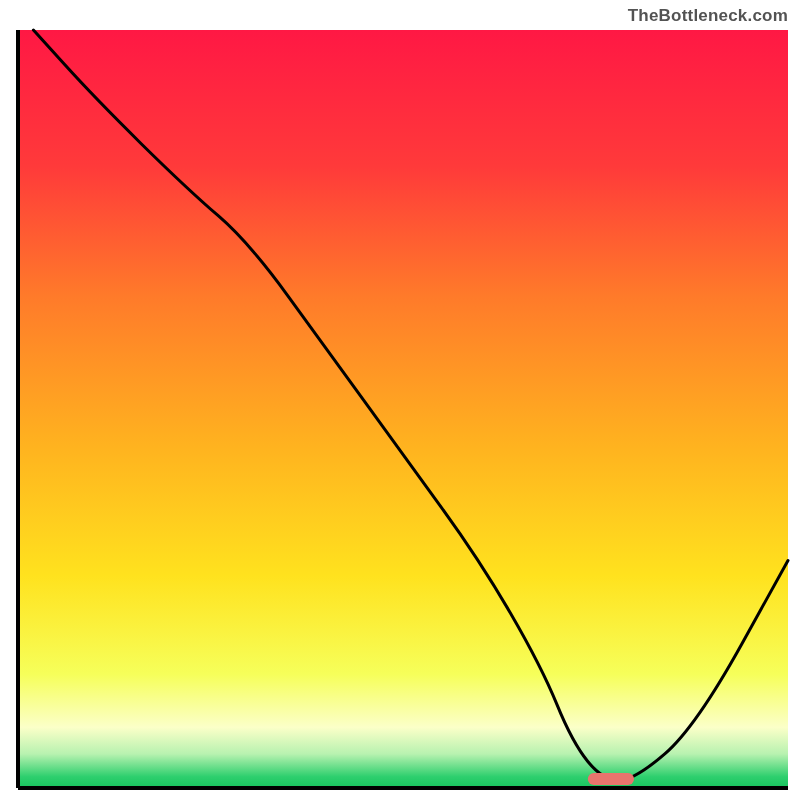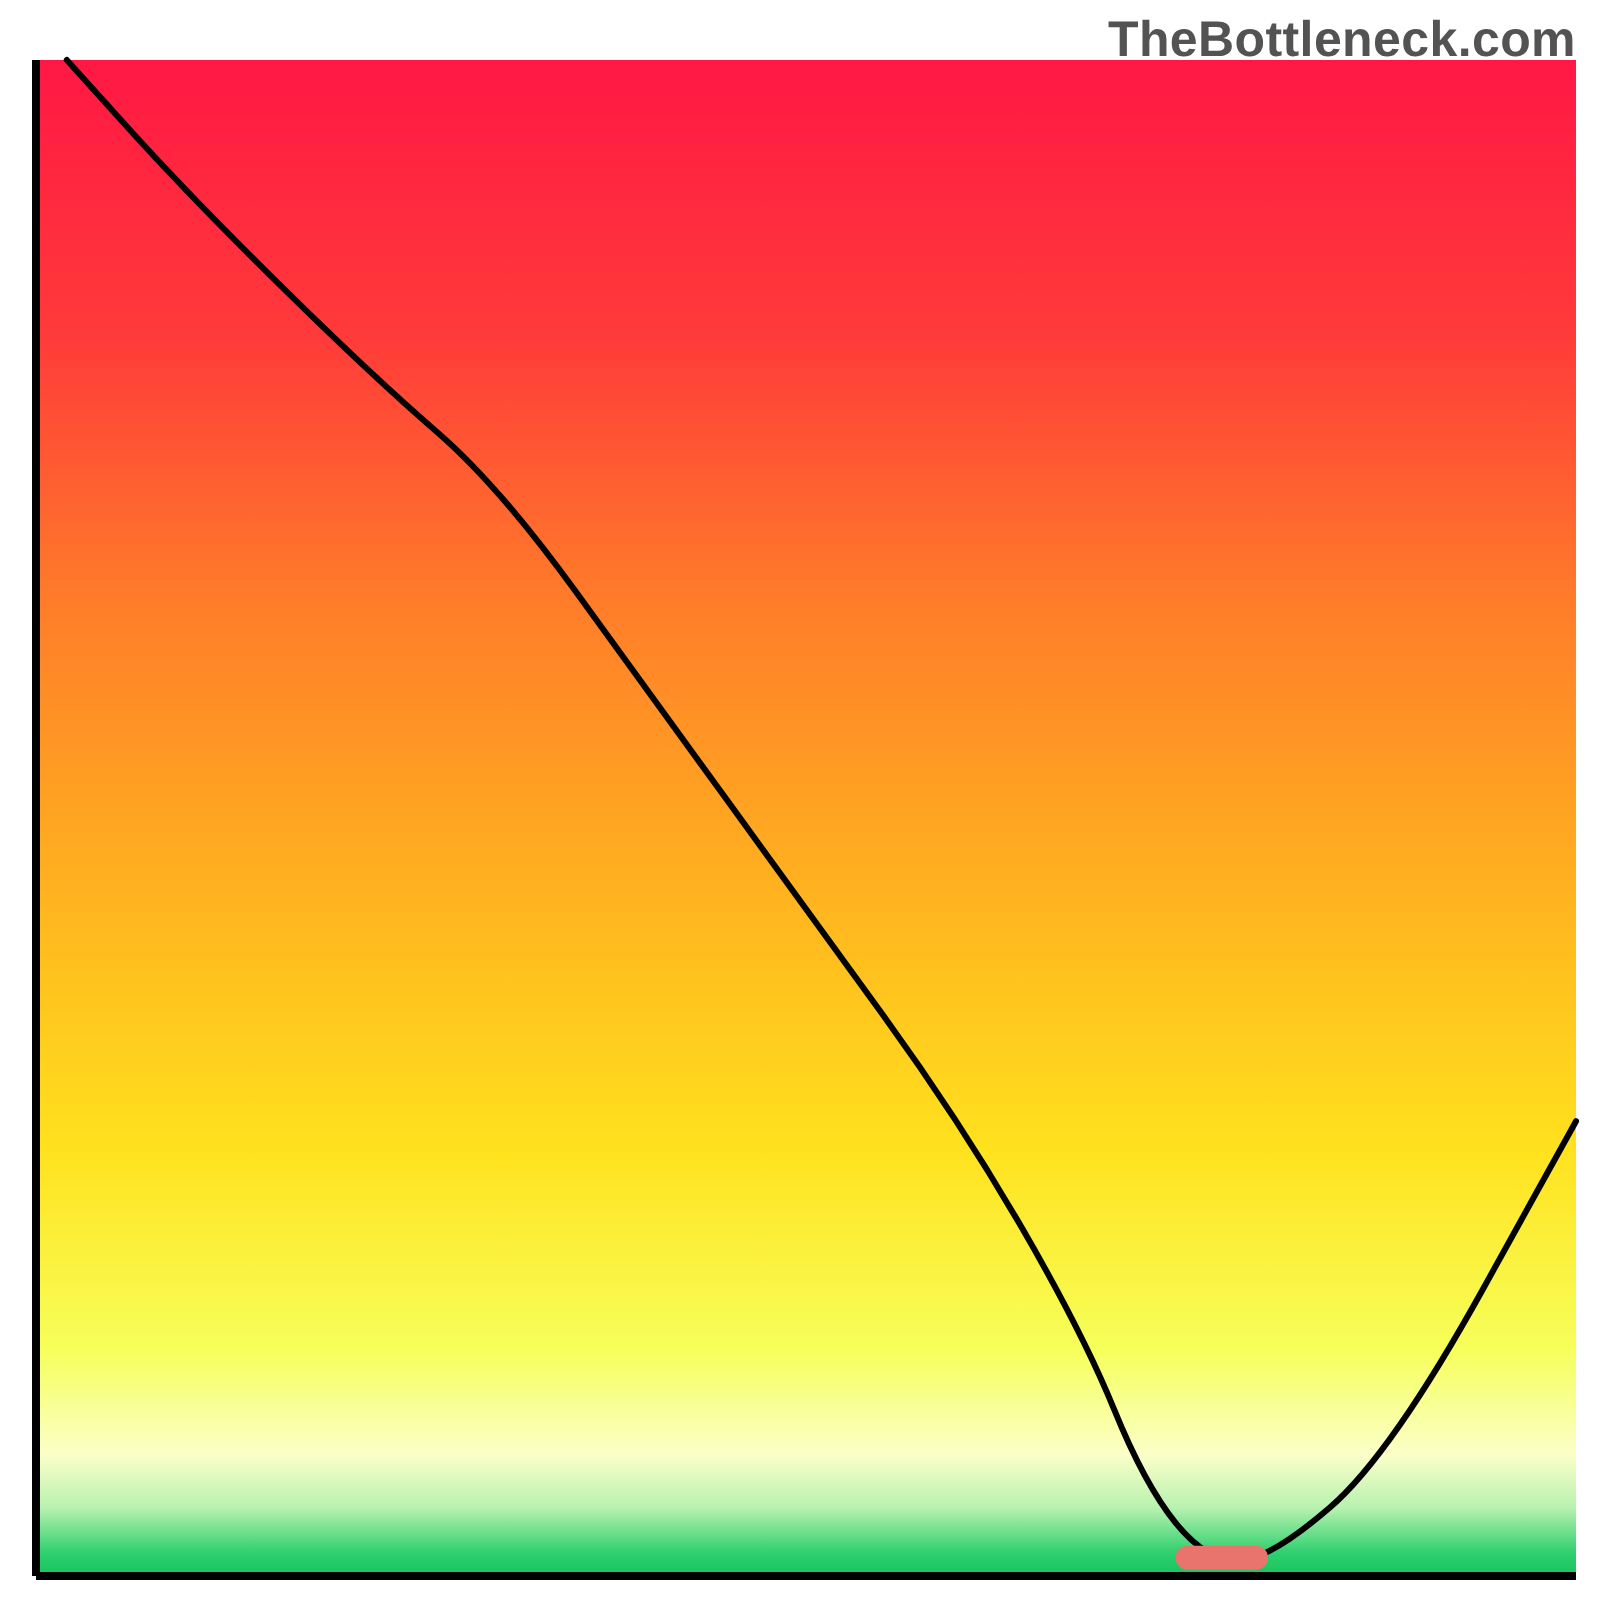--- a/index.html
+++ b/index.html
@@ -13,21 +13,21 @@
   }
   .stage {
     position: relative;
     width: 800px;
     height: 800px;
   }
   .watermark {
     position: absolute;
     top: 6px;
     right: 12px;
-    font-size: 25px;
+    font-size: 17px;
     font-weight: 600;
     color: #535353;
     letter-spacing: 0.2px;
     user-select: none;
   }
   svg {
     display: block;
   }
 </style>
 </head>

